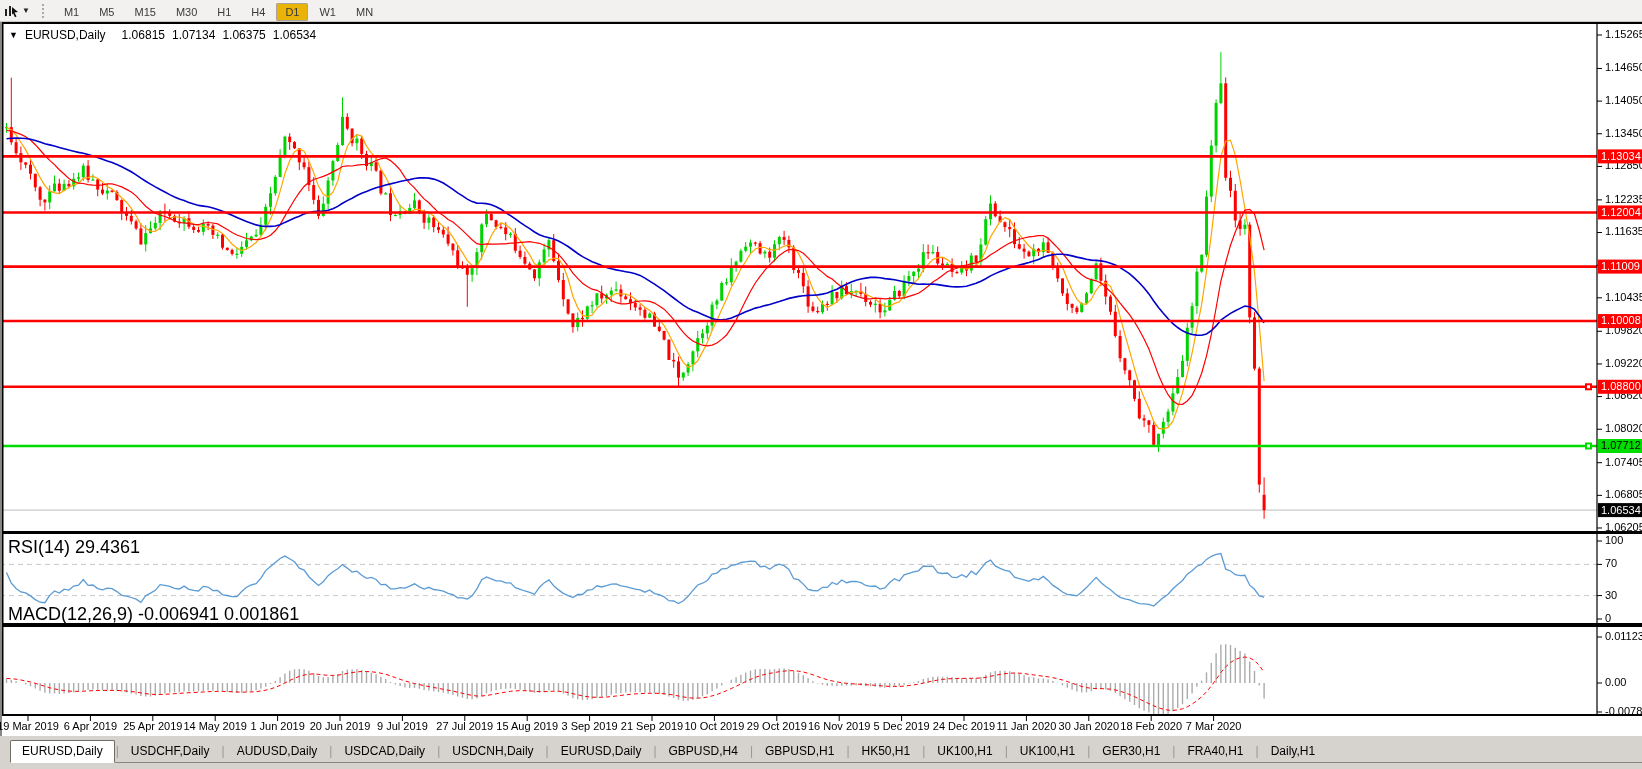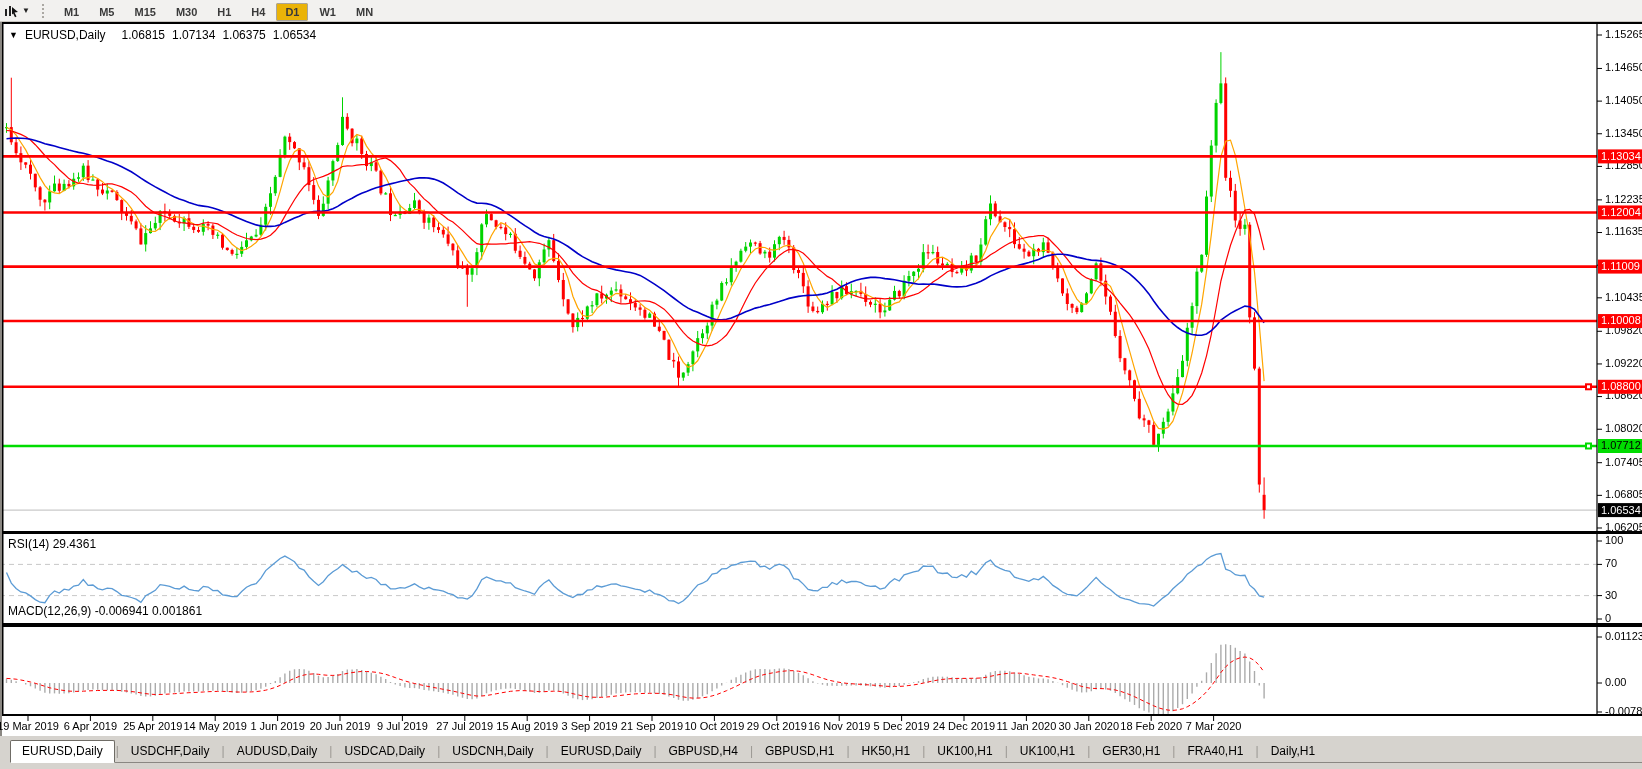--- a/index.html
+++ b/index.html
@@ -6,27 +6,27 @@
   .window{position:relative;width:1642px;height:769px;background:#D6D3CE;overflow:hidden;
           font-family:"Liberation Sans",sans-serif;-webkit-font-smoothing:none;}
   
   .toolbar{position:absolute;left:0;top:0;width:1642px;height:22px;background:#F2F1EF;
            border-bottom:1px solid #C9C6C1;display:flex;align-items:center;padding-left:4px;
            box-sizing:border-box;z-index:5;}
   .tool-ico{display:flex;align-items:center;margin-right:2px;}
   .dd-arrow{font-size:8px;color:#222;margin-left:3px;}
   .grip{width:2px;height:14px;border-left:2px dotted #ABA8A3;margin:0 8px 0 10px;}
   .tf-btn{font-size:11px;color:#3a3a3a;padding:2px 8px;margin:0 1px;border:1px solid transparent;
-          border-radius:2px;white-space:nowrap;font-weight:bold;}
+          border-radius:2px;white-space:nowrap;}
   .tf-btn.active{background:#eab308;border-color:#A8A49D;}
   
   .chart-title{position:absolute;left:9px;top:28px;font-size:12px;color:#000;z-index:4;
                display:flex;align-items:center;gap:7px;white-space:nowrap;}
   .tri{font-size:9px;color:#000;}
-  .panel-label{position:absolute;left:8px;font-size:12px;color:#000;z-index:4;white-space:nowrap;}
+  .panel-label{position:absolute;left:8px;font-size:18px;color:#000;z-index:4;white-space:nowrap;}
   #svgroot{position:absolute;left:0;top:22px;z-index:1;}
   
   .tabs{position:absolute;left:0;top:736px;width:1642px;height:33px;background:#D6D3CE;
         box-sizing:border-box;padding:3px 0 0 10px;z-index:5;}
   .tabstrip{display:flex;align-items:flex-end;height:23px;border-bottom:1px solid #8A8782;}
   .tab{font-size:12px;color:#000000;padding:3px 11px 4px;white-space:nowrap;}
   .tab.active{background:#FFFFFF;border:1px solid #6F6C66;border-bottom:1px solid #FFFFFF;
               border-radius:2px 2px 0 0;color:#000;margin-bottom:-1px;}
   .sep{color:#9a9792;align-self:center;font-size:12px;padding:0 1px;}
 </style>

